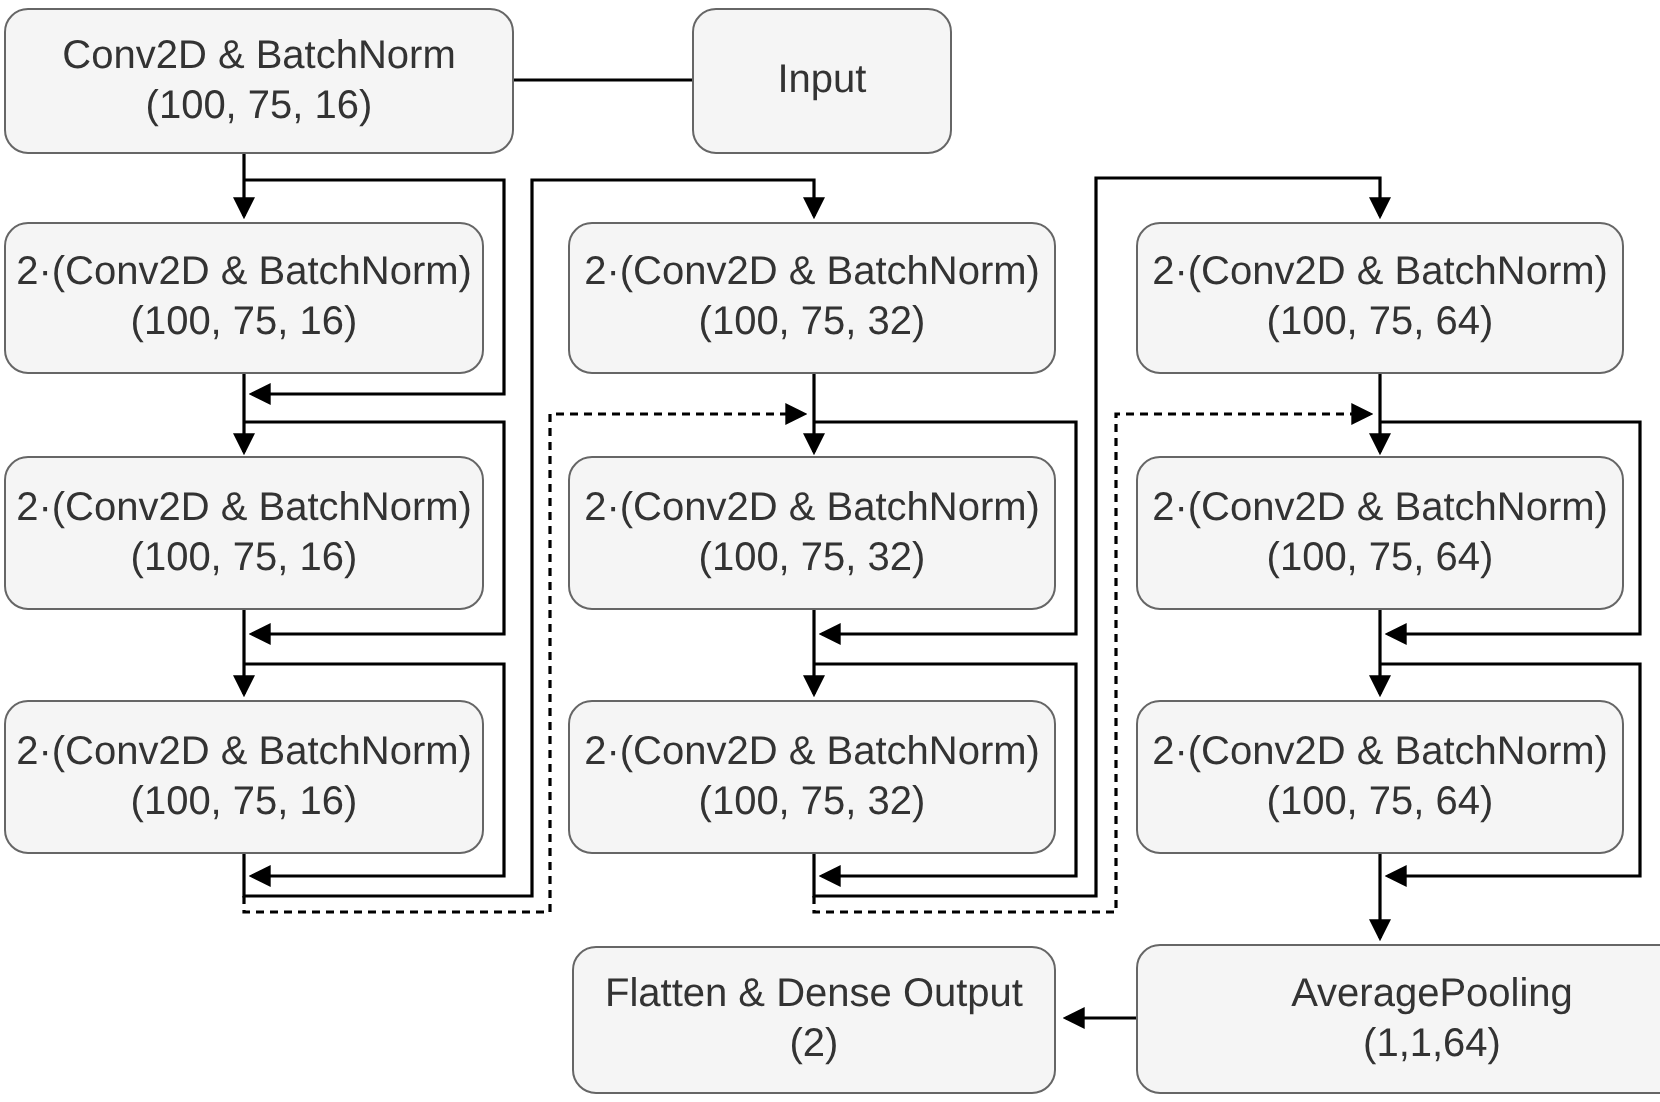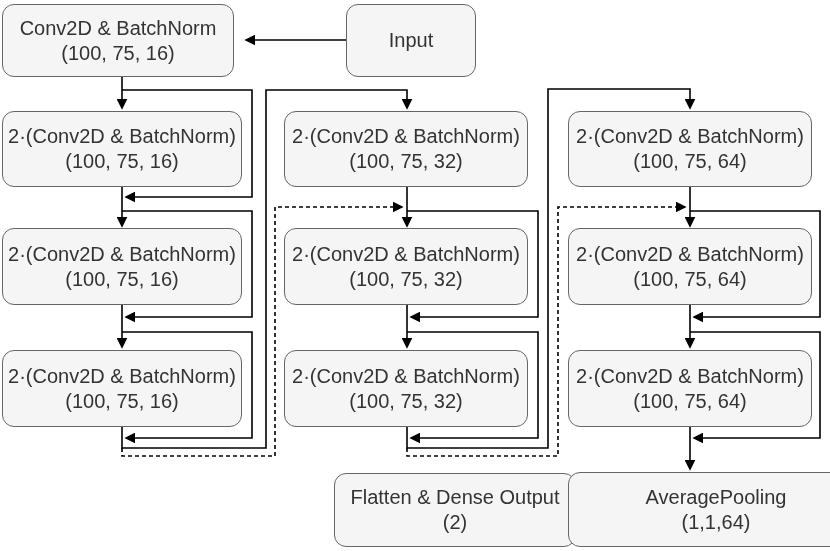--- a/index.html
+++ b/index.html
@@ -57,21 +57,21 @@
     <path class="edge" d="M690,211 H820 V317 H694" marker-end="url(#arrow)"></path>
     <path class="edge" d="M690,305 V347" marker-end="url(#arrow)"></path>
     <path class="edge" d="M690,332 H820 V438 H694" marker-end="url(#arrow)"></path>
     <path class="edge" d="M690,427 V469" marker-end="url(#arrow)"></path>
     <path class="edge" d="M568,509 H533" marker-end="url(#arrow)"></path>
 
     <path class="edge dashed" d="M122,448 V456 H275 V207 H402" marker-end="url(#arrow)"></path>
     <path class="edge dashed" d="M407,448 V456 H558 V207 H685" marker-end="url(#arrow)"></path>
   </svg>
 
-  <div class="node" style="left:2px;top:4px;width:232px;height:73px;">
+  <div class="node" style="left:2px;top:4px;width:255px;height:73px;">
     <span>Conv2D &amp; BatchNorm</span>
     <span>(100, 75, 16)</span>
   </div>
   <div class="node" style="left:346px;top:4px;width:130px;height:73px;">
     <span>Input</span>
   </div>
 
   <div class="node" style="left:2px;top:111px;width:240px;height:76px;">
     <span>2·(Conv2D &amp; BatchNorm)</span>
     <span>(100, 75, 16)</span>
@@ -104,21 +104,21 @@
   </div>
   <div class="node" style="left:568px;top:228px;width:244px;height:77px;">
     <span>2·(Conv2D &amp; BatchNorm)</span>
     <span>(100, 75, 64)</span>
   </div>
   <div class="node" style="left:568px;top:350px;width:244px;height:77px;">
     <span>2·(Conv2D &amp; BatchNorm)</span>
     <span>(100, 75, 64)</span>
   </div>
 
-  <div class="node" style="left:286px;top:473px;width:242px;height:74px;margin-left:48px;">
+  <div class="node" style="left:286px;top:473px;width:242px;height:74px;">
     <span>Flatten &amp; Dense Output</span>
     <span>(2)</span>
   </div>
   <div class="node" style="left:568px;top:472px;width:296px;height:75px;">
     <span>AveragePooling</span>
     <span>(1,1,64)</span>
   </div>
 
 </div>
 

